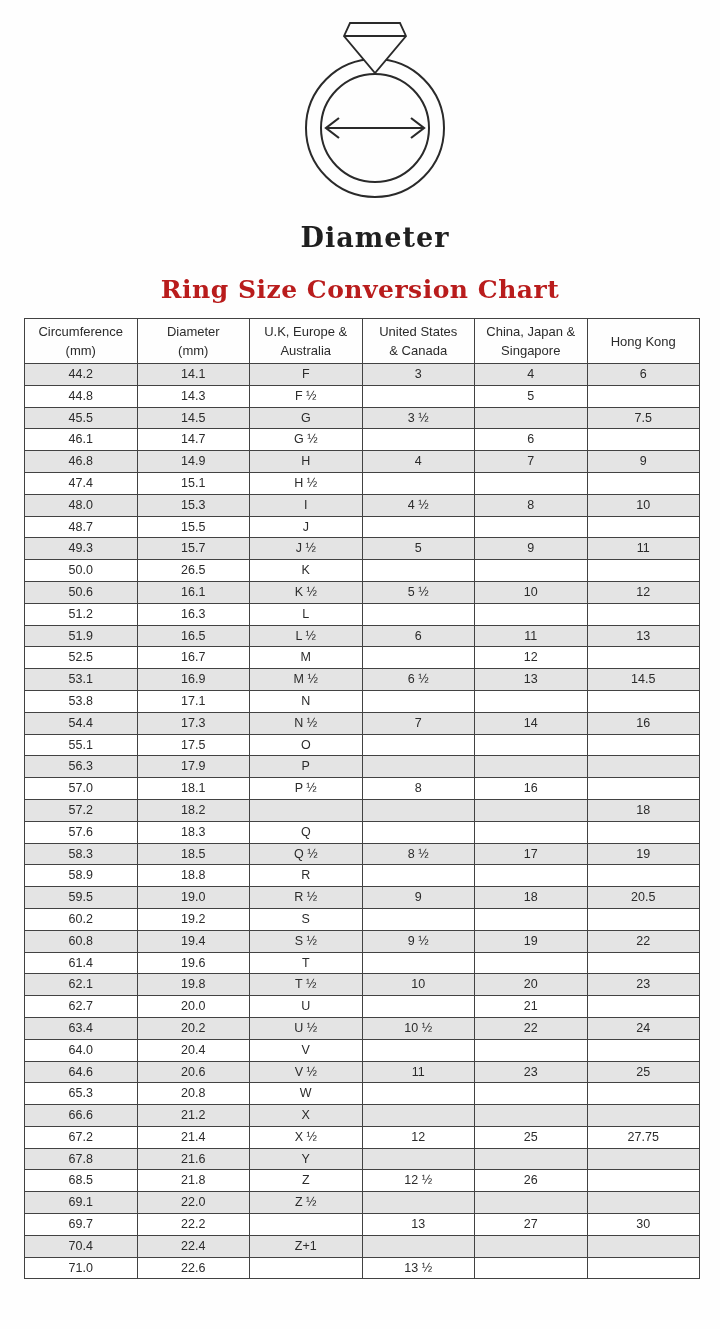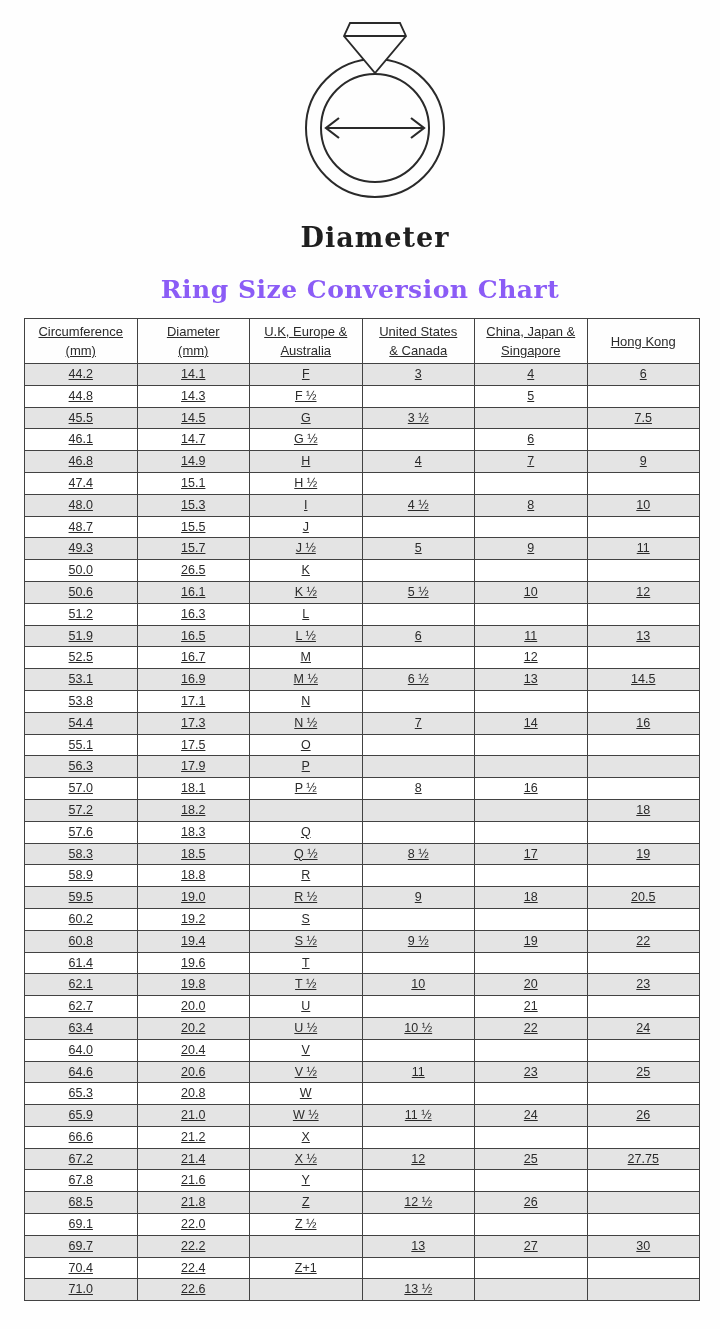--- a/index.html
+++ b/index.html
@@ -32,29 +32,28 @@
     letter-spacing: 1px;
     color: #1f1f1f;
   }
   .chart-title {
     text-align: center;
     margin-top: 22px;
     font-family: "DejaVu Serif", serif;
     font-weight: bold;
     font-size: 25px;
     letter-spacing: 0.5px;
-    color: #8b5cf6;
+    color: #b91c1c;
   }
   table.conversion {
     border-collapse: collapse;
     table-layout: fixed;
     width: 676px;
     margin-left: 24px;
     margin-top: 14px;
-    text-decoration: underline;
   }
   table.conversion th,
   table.conversion td {
     border: 1px solid #424242;
     text-align: center;
     vertical-align: middle;
     overflow: hidden;
   }
   table.conversion th {
     font-weight: 400;
@@ -386,28 +385,20 @@
         </tr>
         <tr>
           <td>65.3</td>
           <td>20.8</td>
           <td>W</td>
           <td></td>
           <td></td>
           <td></td>
         </tr>
         <tr>
-          <td>65.9</td>
-          <td>21.0</td>
-          <td>W ½</td>
-          <td>11 ½</td>
-          <td>24</td>
-          <td>26</td>
-        </tr>
-        <tr>
           <td>66.6</td>
           <td>21.2</td>
           <td>X</td>
           <td></td>
           <td></td>
           <td></td>
         </tr>
         <tr>
           <td>67.2</td>
           <td>21.4</td>

